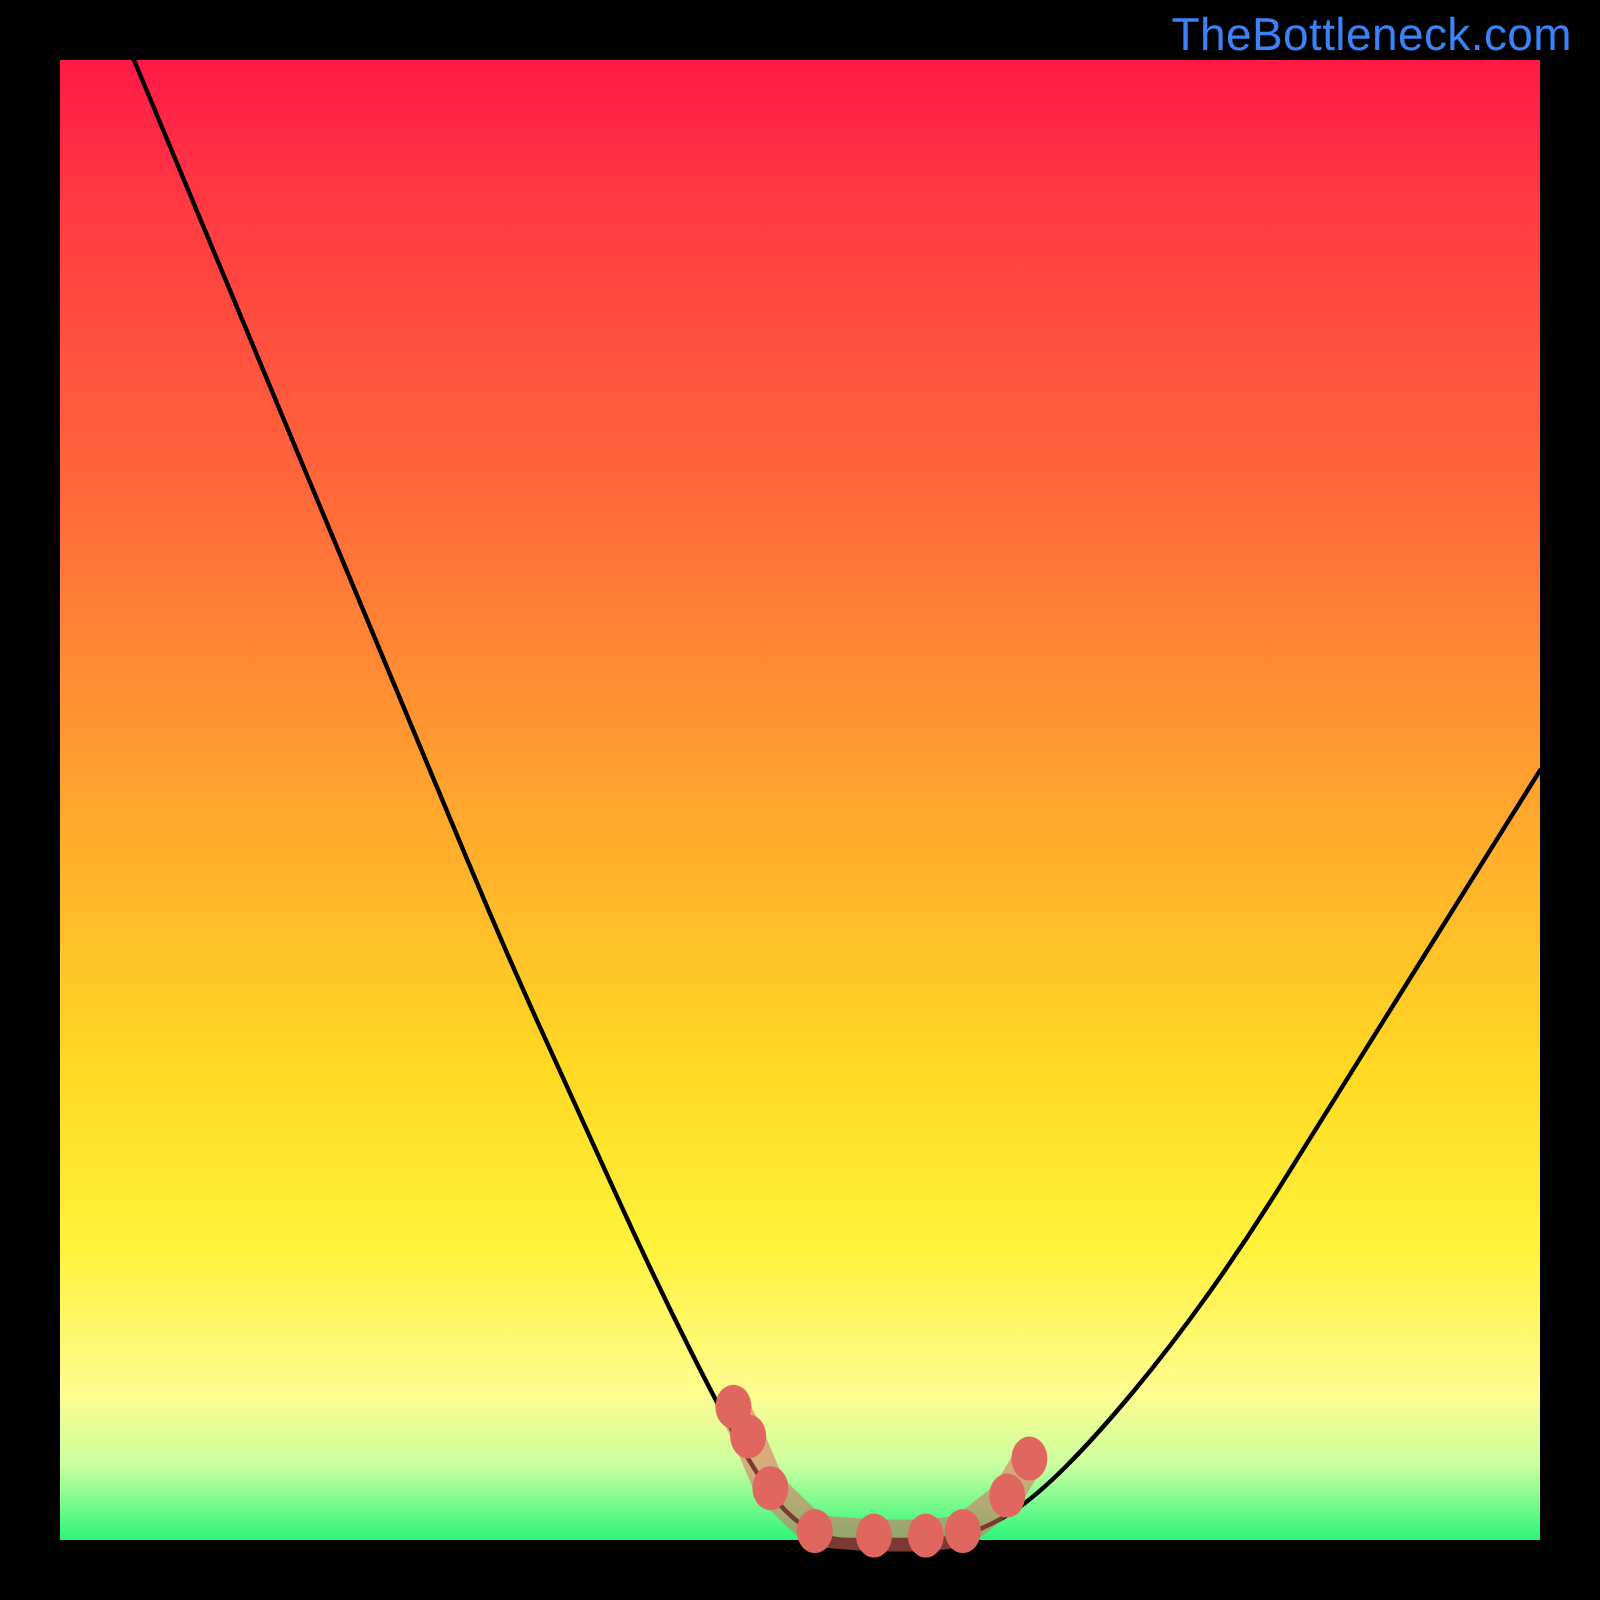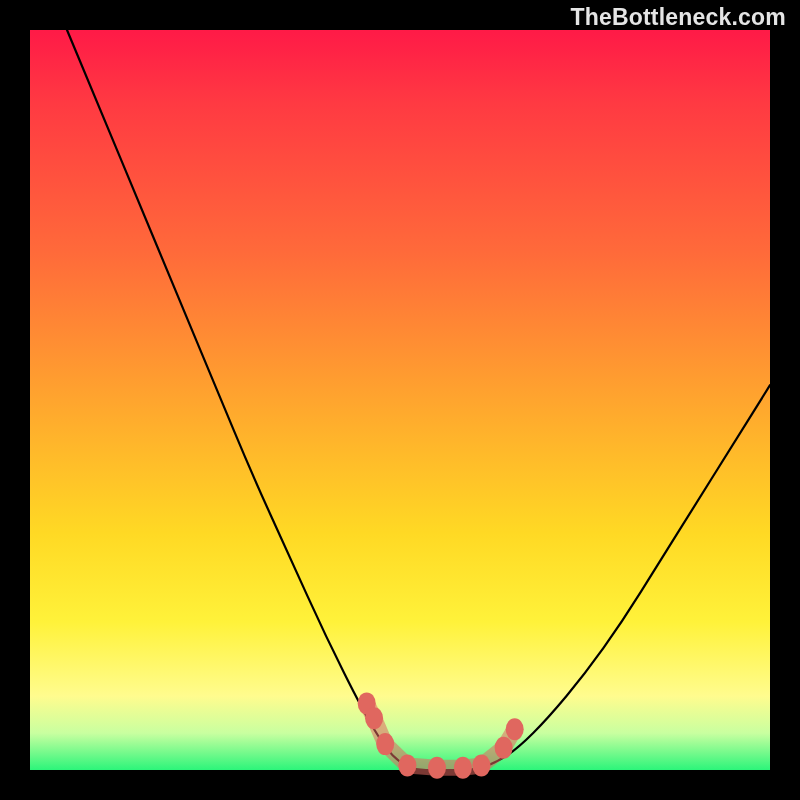--- a/index.html
+++ b/index.html
@@ -36,24 +36,24 @@
       #fff23a 80%,
       #fffc8e 90%,
       #c9ffa0 95%,
       #2cf57a 100%
     );
   }
   .watermark {
     position: absolute;
     top: 4px;
     right: 14px;
-    color: #e5e5e5;
+    color: #3b82f6;
     font-size: 23px;
     letter-spacing: 0.2px;
-    font-weight: 700;
+    font-weight: 400;
   }
   svg.curve {
     position: absolute;
     top: 0;
     left: 0;
     width: 740px;
     height: 740px;
     overflow: visible;
   }
 </style>

